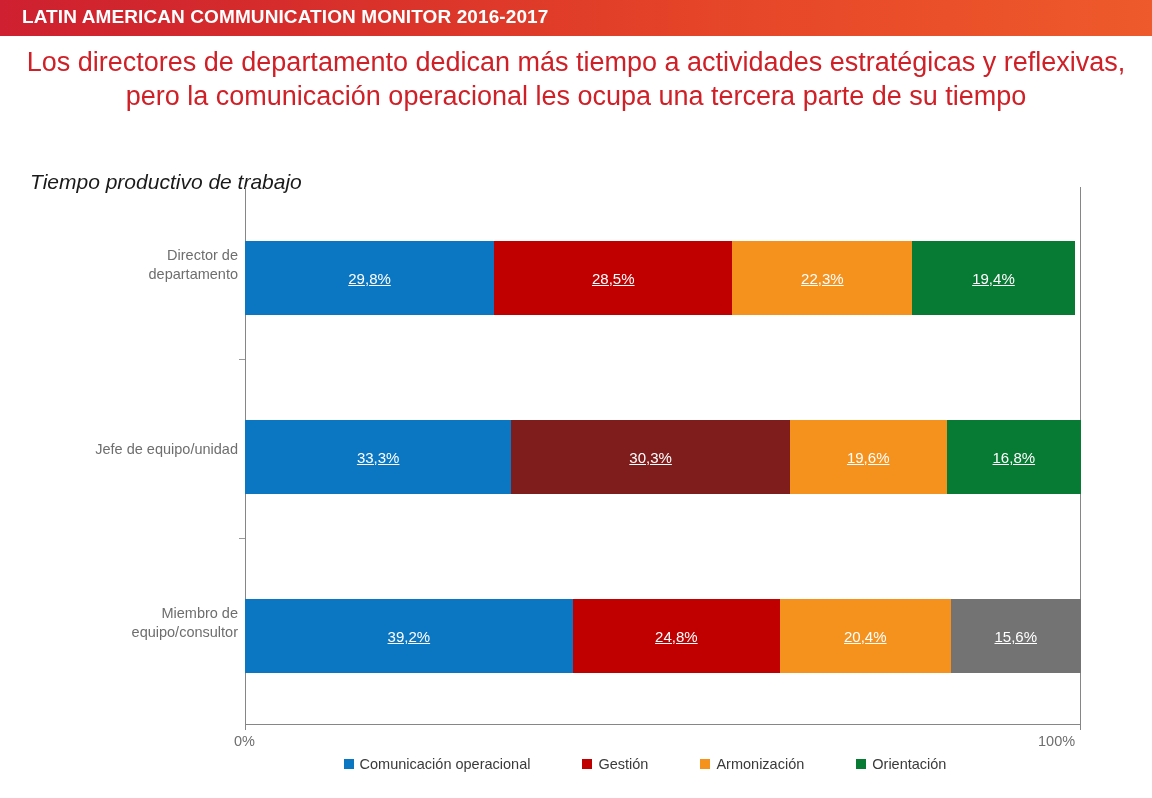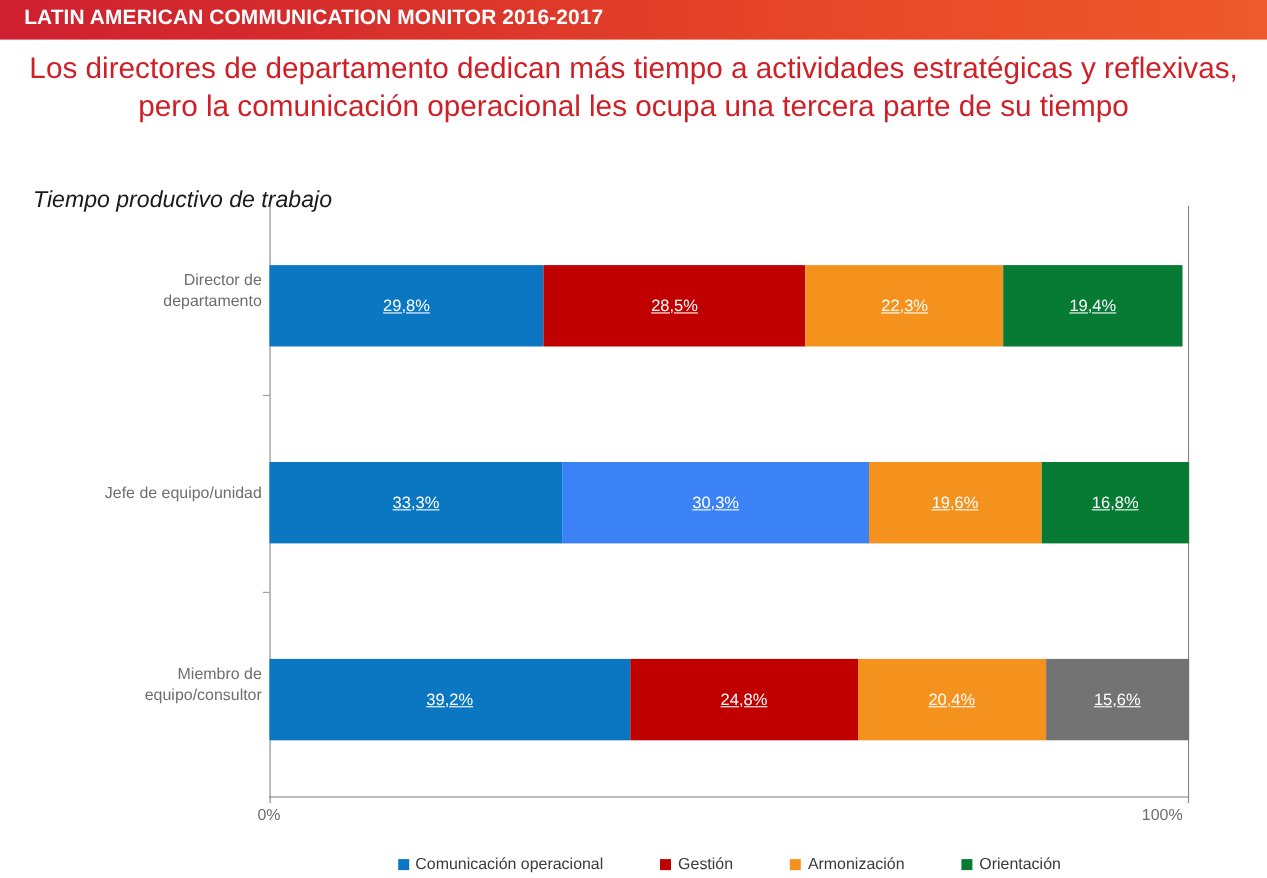--- a/index.html
+++ b/index.html
@@ -158,27 +158,26 @@
     font-size: 14.5px;
     color: #6E6E6E;
     white-space: nowrap;
   }
   #x-label-0 { left: -11px; }
   #x-label-100 { left: 793px; }
 
   
   #legend {
     position: absolute;
-    left: 245px;
+    left: 227px;
     top: 596px;      
     width: 836px;
     display: flex;
     justify-content: center;
     align-items: center;
-    margin-top: 22px;
   }
   .legend-item {
     display: flex;
     align-items: center;
     margin: 0 26px;
   }
   .legend-swatch {
     width: 10px;
     height: 10px;
     margin-right: 6px;
@@ -240,21 +239,21 @@
             <span class="seg-label">22,3%</span>
           </div>
           <div class="seg" title="Orientación" style="background: rgb(7, 122, 51); width: 162.184px;">
             <span class="seg-label">19,4%</span>
           </div>
         </div>
         <div class="cat-row" style="top: 233px;">
           <div class="seg" title="Comunicación operacional" style="background: rgb(11, 119, 194); width: 278.388px;">
             <span class="seg-label">33,3%</span>
           </div>
-          <div class="seg" title="Gestión" style="background: #3b82f6; width: 291px;">
+          <div class="seg" title="Gestión" style="background: #7f1d1d; width: 291px;">
             <span class="seg-label">30,3%</span>
           </div>
           <div class="seg" title="Armonización" style="background: rgb(245, 146, 30); width: 163.856px;">
             <span class="seg-label">19,6%</span>
           </div>
           <div class="seg" title="Orientación" style="background: rgb(7, 122, 51); width: 140.448px;">
             <span class="seg-label">16,8%</span>
           </div>
         </div>
         <div class="cat-row" style="top: 412px;">

